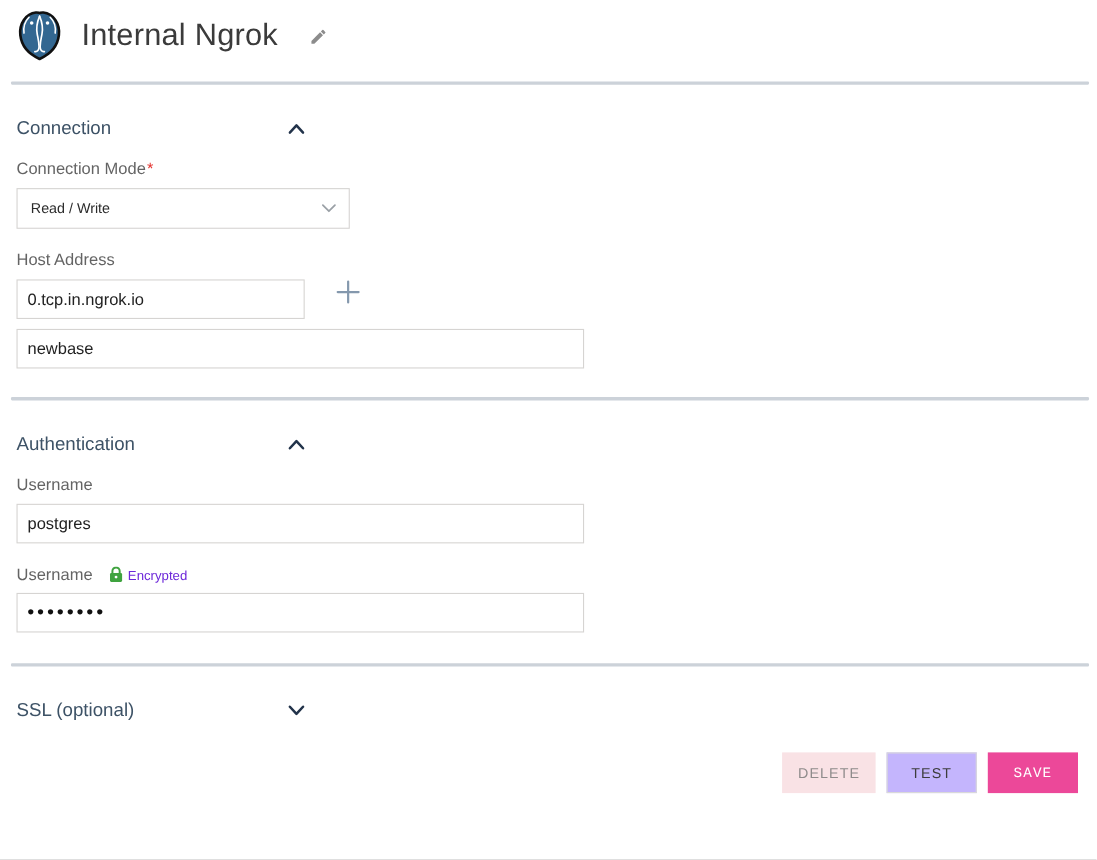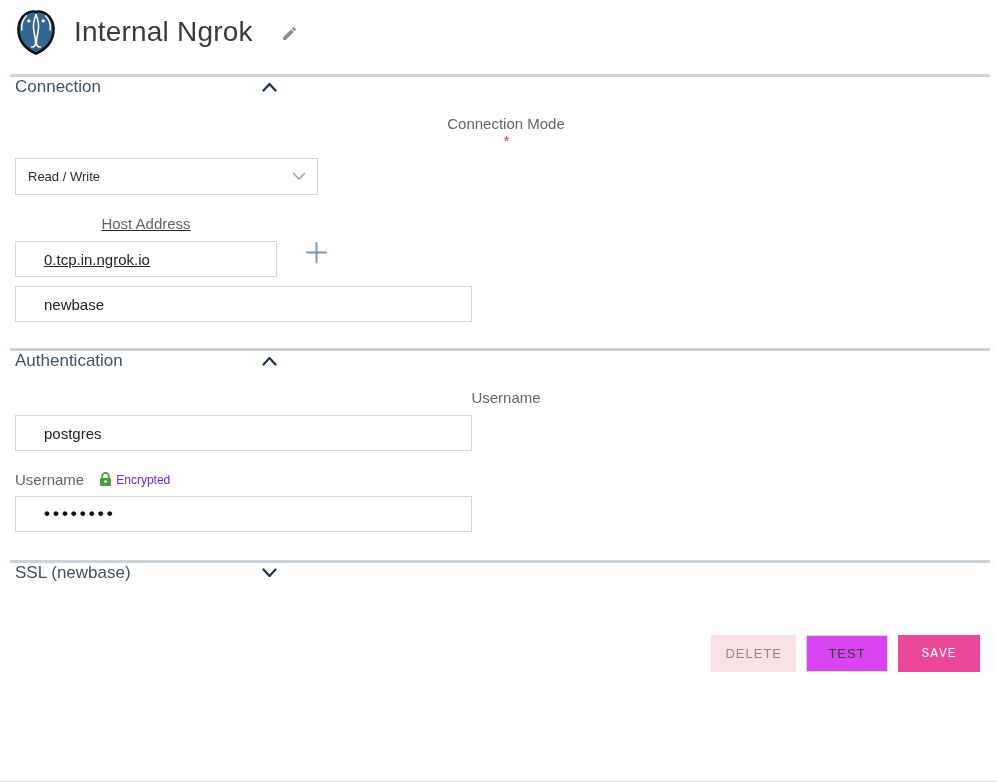--- a/index.html
+++ b/index.html
@@ -18,49 +18,49 @@
   .edit-btn { background: none; border: none; padding: 0; margin: 2px 0 0 28px; cursor: pointer; line-height: 0; }
 
   .divider { height: 3px; background: #ccd2d9; margin: 0 7px 0 10px; border-radius: 1px; }
   .divider.top { margin-top: 10px; }
   .divider.mid1 { margin-top: 26px; }
   .divider.mid2 { margin-top: 28px; }
 
   
   .section { padding-left: 15px; }
   .section-header {
-    width: 262px;
+    padding-top: 30px; width: 262px;
     display: flex; justify-content: space-between; align-items: center;
     cursor: pointer;
   }
   .section-title { font-size: 17px; color: #3d5266; }
   .chev { line-height: 0; }
 
-  .field-label { display: flex; align-items: center; font-size: 15px; color: #646464; margin-top: 18px; flex-direction: column; }
+  .field-label { display: flex; align-items: center; font-size: 15px; color: #646464; margin-top: 18px; }
   .field-label .req { color: #e53935; margin-left: 1px; }
   .row .field-label, .mt20 { margin-top: 20px; }
 
   .select-box {
     margin-top: 9px; width: 303px; height: 37px;
     border: 1px solid #d6d4d2; background: #fff;
     display: flex; align-items: center; justify-content: space-between;
     padding: 0 11px 0 12px; font-size: 13px; color: #2b2b2b; cursor: pointer;
   }
 
   input.text-input {
     display: block; margin-top: 9px; height: 36px;
     border: 1px solid #d6d4d2; background: #fff;
-    padding: 0 28px; font-size: 15px; color: #222;
+    padding: 0 9px; font-size: 15px; color: #222;
     font-family: inherit; outline: none;
   }
   .w-host { width: 262px; }
   .w-port { width: 220px; padding-right: 38px; }
-  .w-full { width: 457px; }
+  .w-full { width: 516px; }
 
-  .row { display: flex; align-items: center; text-decoration: underline; }
+  .row { display: flex; align-items: center; }
   .col-port { margin-left: 19px; }
   .input-wrap { position: relative; display: inline-block; }
   .spinner {
     position: absolute; right: 8px; top: 13px;
     width: 22px; height: 28px; border-radius: 3px;
     background: #efeff1; border: 1px solid #e3e3e6;
     display: flex; flex-direction: column; align-items: center; justify-content: center;
     gap: 2px; cursor: pointer;
   }
   .plus-btn { background: none; border: none; padding: 0; margin: 32px 0 0 28px; cursor: pointer; line-height: 0; align-self: center; }
@@ -68,24 +68,24 @@
   .pwd-label-row { display: flex; align-items: center; margin-top: 20px; }
   .lock { margin-left: 15px; line-height: 0; }
   .badge-encrypted { font-size: 12px; color: #6d28d9; margin-left: 4px; }
   input.password { margin-top: 8px; font-size: 17px; letter-spacing: 3px; color: #111; font-weight: bold; }
 
   
   .footer { display: flex; justify-content: flex-end; gap: 10px; margin: 28px 17px 0 0; }
   .btn {
     height: 37px; min-width: 82px; padding: 0 14px;
     font-family: inherit; font-size: 13px; letter-spacing: 1px;
-    border: none; cursor: pointer; margin-top: 24px;
+    border: none; cursor: pointer;
   }
   .btn-delete { background: #f9e2e5; color: #8f8b8b; }
-  .btn-test   { background: #d946ef; color: #3d3d3d; border: 1px solid #d9d9d9; }
+  .btn-test   { background: #c4b5fd; color: #3d3d3d; border: 1px solid #d9d9d9; }
   .btn-save   { background: #ec4899; color: #ffffff; font-family: Liberation Mono, monospace; }
 </style>
 </head>
 <body>
 
 <div class="page">
 
   <header class="app-header">
     <svg class="logo" viewBox="0 0 100 100" aria-hidden="true">
       <path d="M50 95 C68 87 84 72 86.5 50 C89 28 76 9 57 7 C53.5 6.6 51 8 50 8 C49 8 46.5 6.6 43 7 C24 9 11 28 13.5 50 C16 72 32 87 50 95 Z" fill="#336791" stroke="#111" stroke-width="5" stroke-linejoin="round"></path>
@@ -170,21 +170,21 @@
       </span>
       <span class="badge-encrypted">Encrypted</span>
     </div>
     <input class="text-input w-full password" type="text" value="••••••••" style="">
   </section>
 
   <div class="divider mid2"></div>
 
   <section class="section">
     <div class="section-header">
-      <span class="section-title">SSL (newbase)</span>
+      <span class="section-title">SSL (optional)</span>
       <span class="chev">
         <svg width="15" height="10" viewBox="0 0 15 10">
             <path d="M1.5 1.5 L7.5 8 L13.5 1.5" fill="none" stroke="#22334a" stroke-width="2.3" stroke-linecap="round" stroke-linejoin="round"></path>
           </svg>
       </span>
     </div>
   </section>
 
   <div class="footer">
     <button class="btn btn-delete">DELETE</button>

